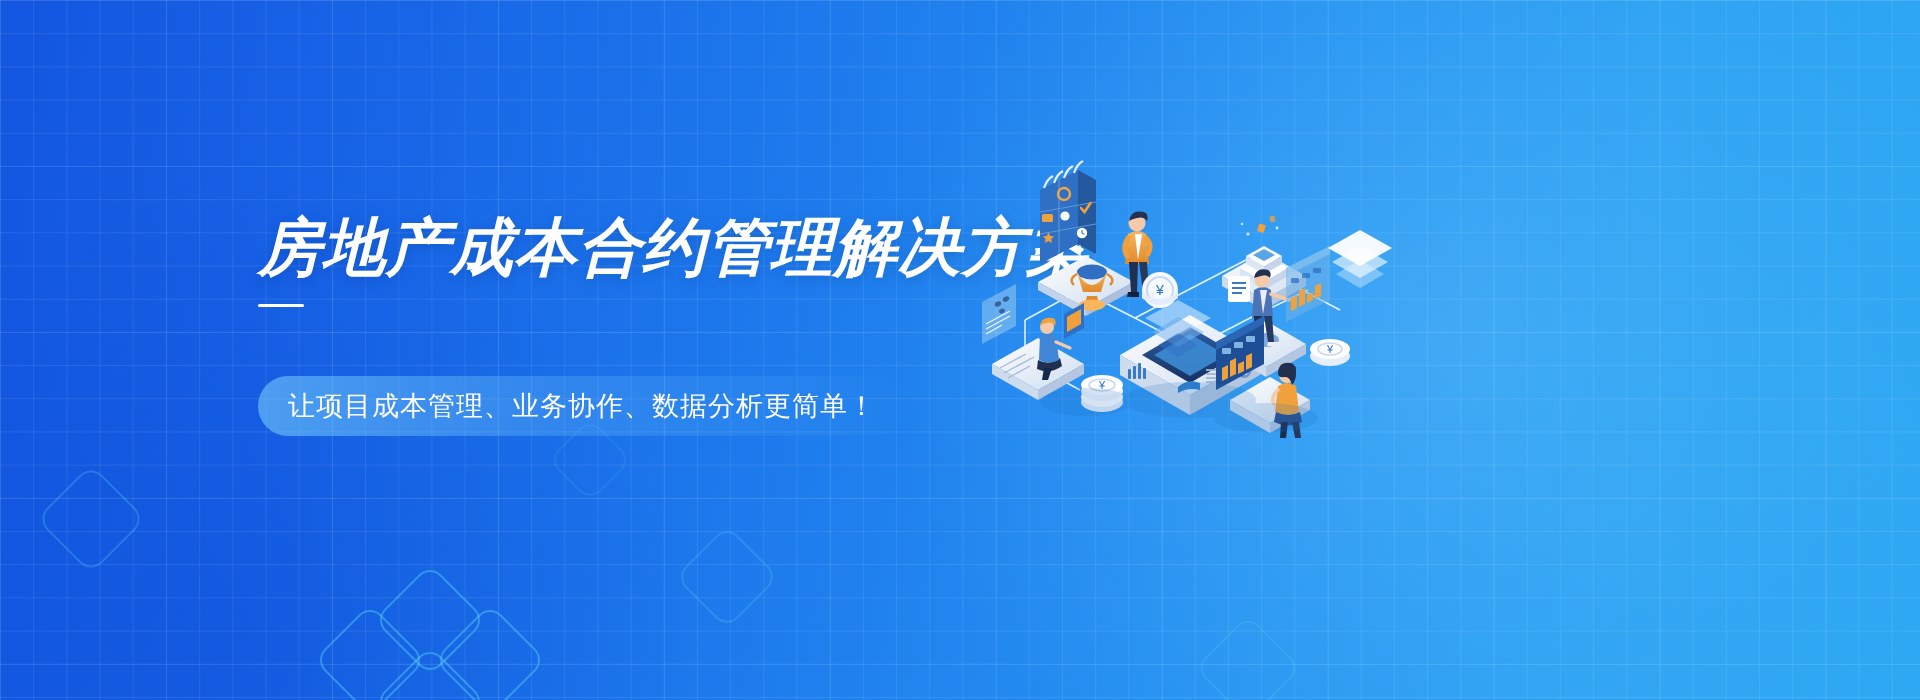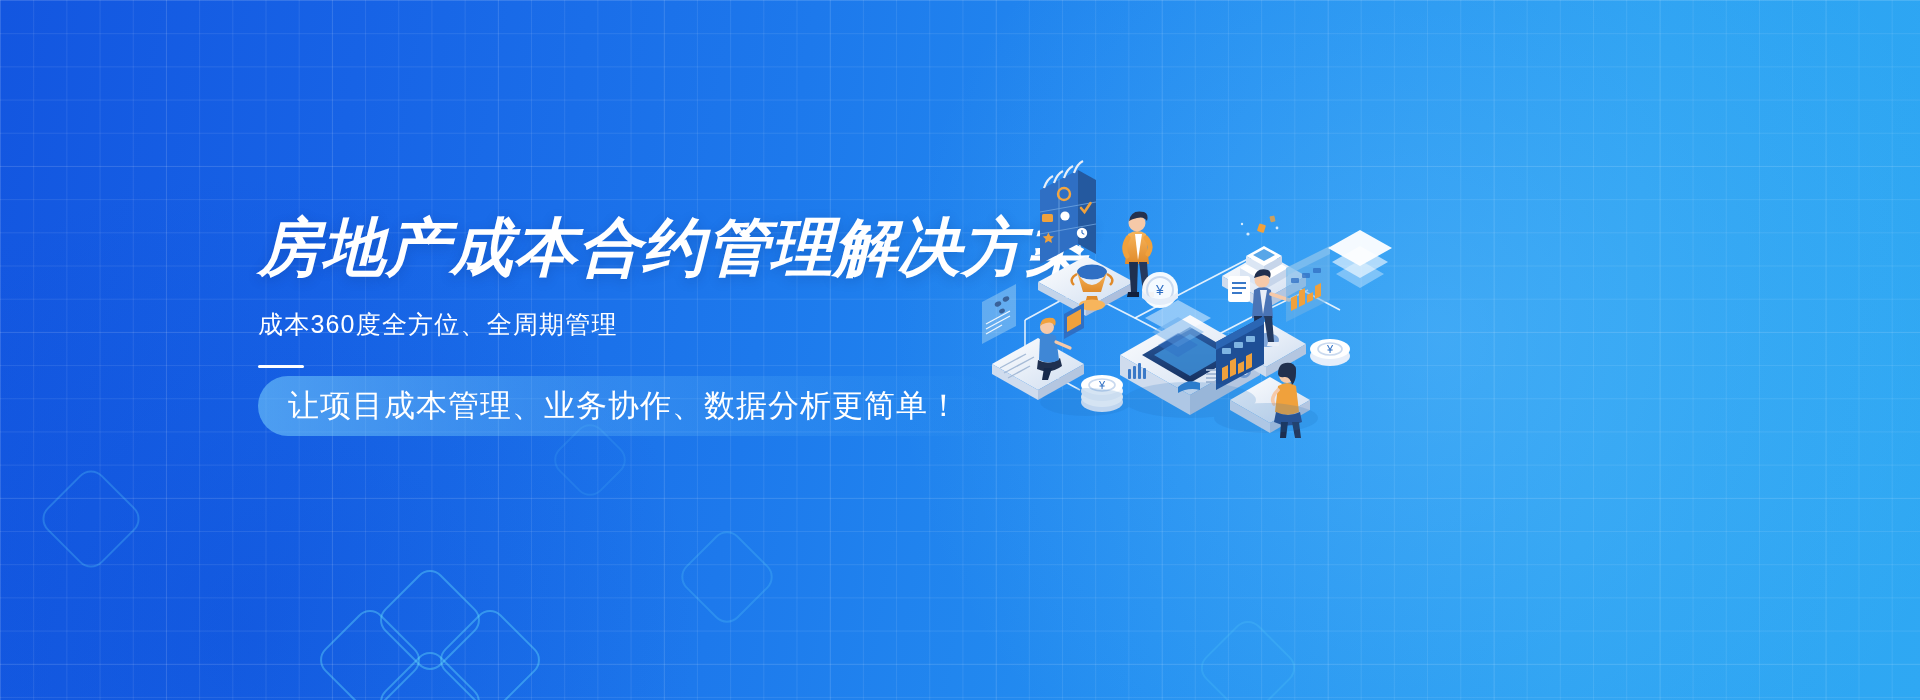--- a/index.html
+++ b/index.html
@@ -77,21 +77,21 @@
   }
 
   .pill{
     position:absolute; left:258px; top:376px;
     height:60px; padding:0 34px 0 30px;
     display:flex; align-items:center;
     border-radius:32px;
     background:linear-gradient(90deg, rgba(118,205,252,.58) 0%, rgba(118,205,252,.26) 45%, rgba(118,205,252,0) 100%);
   }
   .pill-text{
-    font-size:31px; color:#ffffff; letter-spacing:1px; white-space:nowrap;
+    font-size:27px; color:#ffffff; letter-spacing:1px; white-space:nowrap;
   }
 
   
   .illus{ position:absolute; left:930px; top:150px; width:470px; height:280px; }
   .illus svg{ width:100%; height:100%; display:block; overflow:visible; }
 </style>
 </head>
 <body>
 
 <div id="banner">
@@ -105,21 +105,20 @@
   <div class="rhomb" style="left:390px; top:580px; width:80px;  height:80px;  opacity:.85;"></div>
   <div class="rhomb" style="left:330px; top:620px; width:80px;  height:80px;  opacity:.85;"></div>
   <div class="rhomb" style="left:450px; top:620px; width:80px;  height:80px;  opacity:.85;"></div>
   <div class="rhomb" style="left:390px; top:662px; width:80px;  height:80px;  opacity:.85;"></div>
   <div class="rhomb" style="left:690px; top:540px; width:74px;  height:74px;  opacity:.45;"></div>
   <div class="rhomb" style="left:1210px;top:630px; width:76px;  height:76px;  opacity:.35;"></div>
   <div class="rhomb" style="left:560px; top:430px; width:60px;  height:60px;  opacity:.25;"></div>
 
   <div class="copy">
     <h1 class="headline">房地产成本合约管理解决方案</h1>
-    <p class="subhead">成本360度全方位、全周期管理</p>
     <div class="rule"></div>
   </div>
 
   <div class="pill">
     <span class="pill-text">让项目成本管理、业务协作、数据分析更简单！</span>
   </div>
 
   <div class="illus">
     <svg viewBox="0 0 470 280" xmlns="http://www.w3.org/2000/svg">
       <defs>

